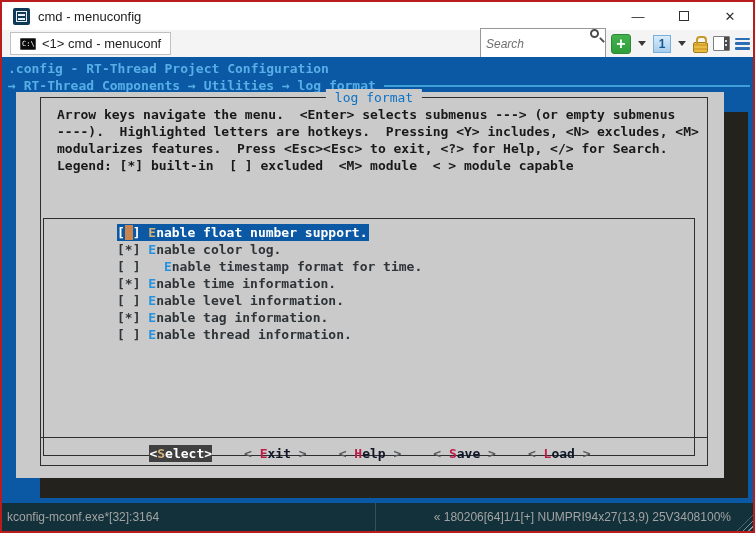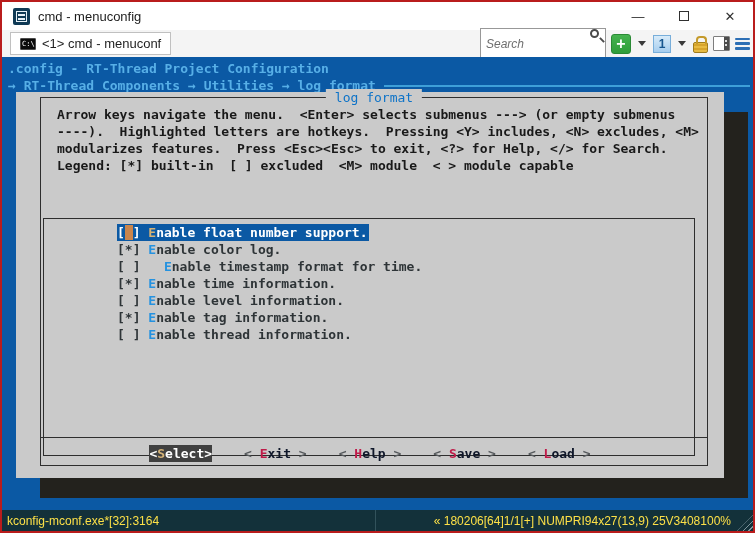--- a/index.html
+++ b/index.html
@@ -65,21 +65,21 @@
   .cursor{background:#c9854d;}
   .sep{position:absolute;left:24px;right:16px;top:345px;height:1px;background:#2e2e2e;}
   .btns{position:absolute;left:0;right:0;top:353px;display:flex;justify-content:center;gap:32px;white-space:pre;}
   .btn{color:#55595c;}
   .btn .word{color:#0f172a;}
   .btn .hk{color:#bf1b49;}
   .btn.sel{background:#404040;color:#fff;}
   .btn.sel .hk{color:#d4b277;}
 
   
-  .statusbar{height:21px;background:#13313a;display:flex;align-items:center;color:#fde047;font-size:12px;
+  .statusbar{height:28px;background:#13313a;display:flex;align-items:center;color:#a3a3a3;font-size:12px;
              flex:0 0 auto;position:relative;}
   .sb-left{width:374px;height:100%;display:flex;align-items:center;padding-left:5px;border-right:1px solid #32525b;}
   .sb-right{margin-left:auto;display:flex;padding-right:22px;white-space:pre;}
   .grip{position:absolute;right:0;bottom:0;width:16px;height:16px;
         background:repeating-linear-gradient(135deg,transparent 0 3px,#7e949b 3px 4px);
         clip-path:polygon(100% 0,100% 100%,0 100%);}
 </style>
 </head>
 <body>
 

